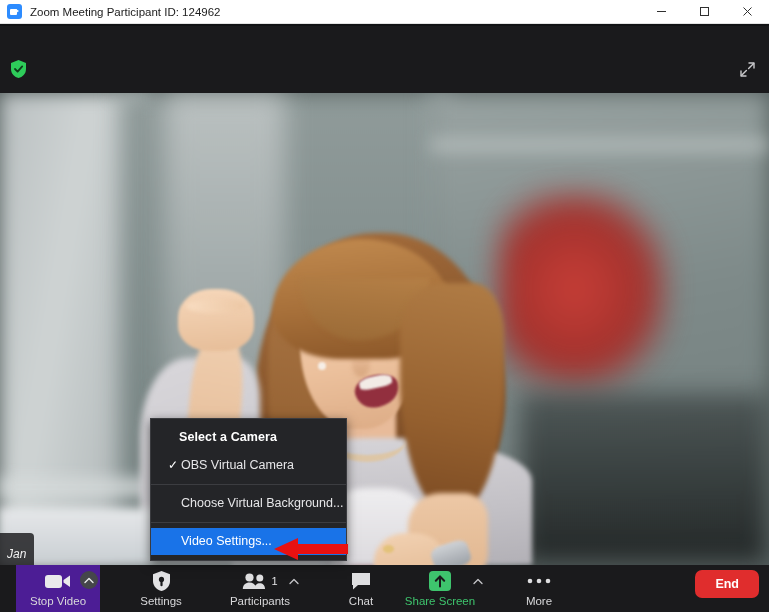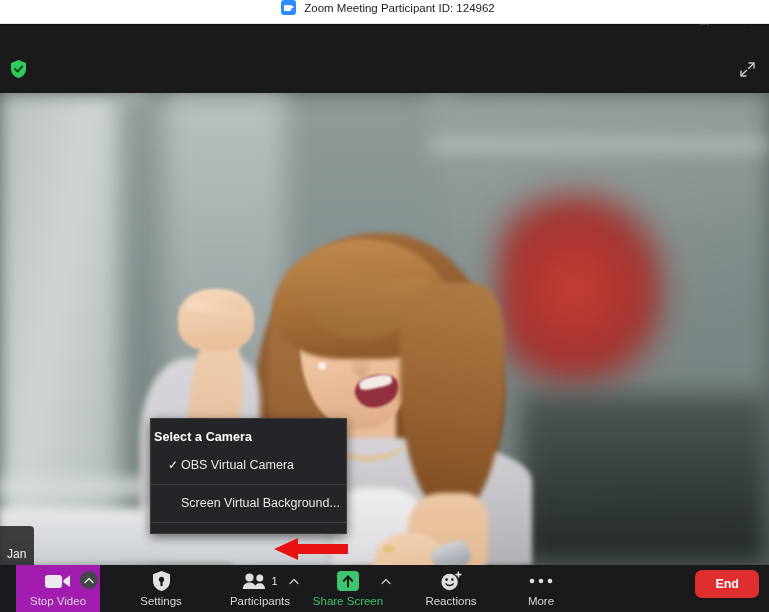--- a/index.html
+++ b/index.html
@@ -9,21 +9,21 @@
     font-family: "Liberation Sans", sans-serif;
     background: #111214;
   }
 
   
   #titlebar {
     position: absolute; top: 0; left: 0;
     width: 769px; height: 24px;
     background: #ffffff;
     border-bottom: 1px solid #e2e2e2;
-    display: flex; align-items: center; flex-direction: column;
+    display: flex; align-items: center;
   }
   #titlebar-left { display: flex; align-items: center; padding-left: 7px; gap: 8px; }
   .zoom-logo {
     width: 15px; height: 15px; border-radius: 3px;
     background: #2d8cff; position: relative; flex: none;
   }
   .zoom-logo::after {
     content: ""; position: absolute; left: 3px; top: 4.5px;
     width: 7px; height: 6px; background: #fff; border-radius: 1px;
   }
@@ -256,39 +256,40 @@
     border-radius: 30%; transform: rotate(-18deg); filter: blur(1.6px);
   }
   .p-ring {
     position: absolute; left: 383px; top: 452px; width: 11px; height: 8px;
     background: #e3c27a; border-radius: 50%; filter: blur(1px);
   }
 
   
   #name-label {
     position: absolute; left: 0; bottom: 0;
-    padding: 21px 8px 4px 7px;
+    padding: 14px 8px 4px 7px;
     background: rgba(26,26,28,.82);
     color: #f2f2f2; font-size: 12px; line-height: 14px;
     border-radius: 0 4px 0 0;
+    font-style: italic;
   }
 
   
   #camera-menu {
     position: absolute; left: 150px; top: 418px;
     width: 197px;
     background: #242528;
     border: 1px solid #3a3b3f;
     box-shadow: 0 3px 10px rgba(0,0,0,.55);
     padding: 4px 0 5px 0;
     z-index: 40;
   }
   .menu-header {
     font-size: 12.5px; font-weight: bold; color: #ffffff;
-    padding: 7px 10px 8px 3px; letter-spacing: .1px;
+    padding: 7px 10px 8px 28px; letter-spacing: .1px;
   }
   .menu-item {
     font-size: 12.5px; color: #e6e6e8;
     padding: 6px 10px 7px 30px;
     position: relative; white-space: nowrap;
   }
   .menu-item .check {
     position: absolute; left: 17px; top: 6px;
     font-size: 12px; color: #ffffff;
   }
@@ -313,21 +314,21 @@
   }
   .tb-item {
     position: relative;
     height: 47px;
     display: flex; flex-direction: column;
     align-items: center; justify-content: flex-start;
     padding-top: 4px;
     color: #d6d6d8;
     min-width: 58px;
   }
-  .tb-item.active-bg { background: #a21caf; }
+  .tb-item.active-bg { background: #4c1d95; }
   .tb-icon {
     height: 24px; display: flex; align-items: center; justify-content: center;
   }
   .tb-label {
     font-size: 11.5px; line-height: 13px; margin-top: 2px;
     white-space: nowrap; color: #d8d8da;
   }
   .tb-label.green { color: #3ec46d; }
   .tb-caret {
     position: absolute; top: 8px; right: -3px;
@@ -447,25 +448,28 @@
   <div class="menu-header">Select a Camera</div>
 
   <div class="menu-item">
     <span class="check">✓</span>
     <span>OBS Virtual Camera</span>
   </div>
 
   <div class="menu-sep"></div>
 
   <div class="menu-item">
-    <span>Screen Virtual Background...</span>
+    <span>Choose Virtual Background...</span>
   </div>
 
   <div class="menu-sep"></div>
 
+  <div class="menu-item highlight">
+    <span>Video Settings...</span>
+  </div>
 </div>
 
 <div id="menu-arrow">
   <svg width="76" height="22" viewBox="0 0 76 22">
     <path d="M76 6 H26 V0 L2 11 L26 22 V16 H76 Z" fill="#e81111"></path>
   </svg>
 </div>
 
 <div id="toolbar">
 
@@ -507,49 +511,45 @@
       <span class="tb-count">1</span>
     </div>
     <div class="tb-label">Participants</div>
     <div class="tb-caret" style="right:-4px">
       <svg width="10" height="7" viewBox="0 0 10 7">
           <path d="M1 5.5 L5 1.5 L9 5.5" fill="none" stroke="#c6c6c9" stroke-width="1.3" stroke-linecap="round" stroke-linejoin="round"></path>
         </svg>
     </div>
   </div>
 
+  <div class="tb-item" style="margin-left:34px;width:46px">
+    <div class="tb-icon">
+      <svg width="22" height="20" viewBox="0 0 22 20">
+        <path d="M2 2 H20 V14 H8 L3 18.5 V14 H2 Z" fill="#dedee0"></path>
+      </svg>
+    </div>
+    <div class="tb-label">Chat</div>
+  </div>
 
   <div class="tb-item" style="margin-left:8px;width:84px">
     <div class="tb-icon">
       <span class="share-square">
         <svg width="12" height="13" viewBox="0 0 12 13">
           <path d="M6 1.5 L6 11.5 M6 1.5 L1.8 5.8 M6 1.5 L10.2 5.8" fill="none" stroke="#1a1a1c" stroke-width="2" stroke-linecap="round" stroke-linejoin="round"></path>
         </svg>
       </span>
     </div>
     <div class="tb-label green">Share Screen</div>
     <div class="tb-caret" style="right:-4px">
       <svg width="10" height="7" viewBox="0 0 10 7">
           <path d="M1 5.5 L5 1.5 L9 5.5" fill="none" stroke="#c6c6c9" stroke-width="1.3" stroke-linecap="round" stroke-linejoin="round"></path>
         </svg>
     </div>
   </div>
 
-  <div class="tb-item" style="margin-left:28px;width:66px">
-    <div class="tb-icon">
-      <svg width="22" height="21" viewBox="0 0 22 21">
-        <circle cx="9.6" cy="11" r="8.2" fill="#dedee0"></circle>
-        <circle cx="6.6" cy="8.6" r="1.3" fill="#1a1a1c"></circle>
-        <circle cx="12.4" cy="8.6" r="1.3" fill="#1a1a1c"></circle>
-        <path d="M6 12.8 C7.6 15.2 11.6 15.2 13.2 12.8" fill="none" stroke="#1a1a1c" stroke-width="1.5" stroke-linecap="round"></path>
-        <path d="M18.4 1.2 L18.4 6 M16 3.6 L20.8 3.6" stroke="#dedee0" stroke-width="1.6" stroke-linecap="round"></path>
-      </svg>
-    </div>
-    <div class="tb-label">Reactions</div>
-  </div>
 
   <div class="tb-item" style="margin-left:28px;width:50px">
     <div class="tb-icon">
       <svg width="26" height="8" viewBox="0 0 26 8">
         <circle cx="4" cy="4" r="2.3" fill="#dedee0"></circle>
         <circle cx="13" cy="4" r="2.3" fill="#dedee0"></circle>
         <circle cx="22" cy="4" r="2.3" fill="#dedee0"></circle>
       </svg>
     </div>
     <div class="tb-label">More</div>

